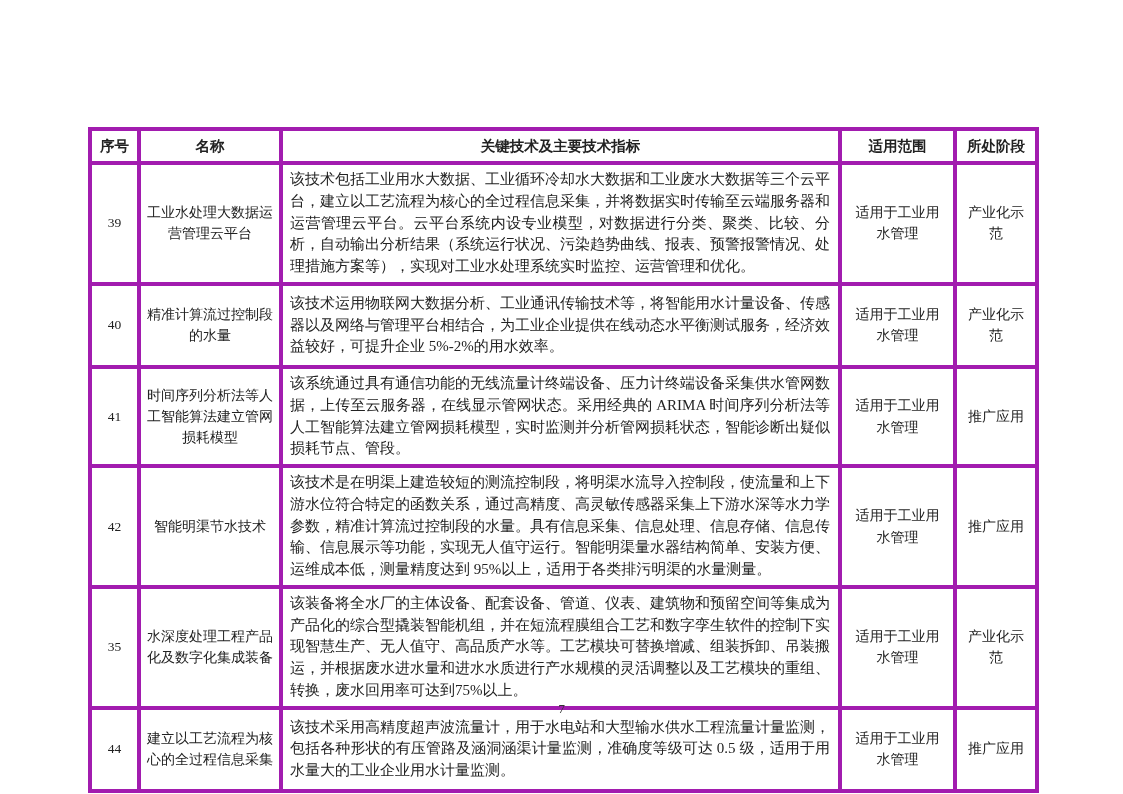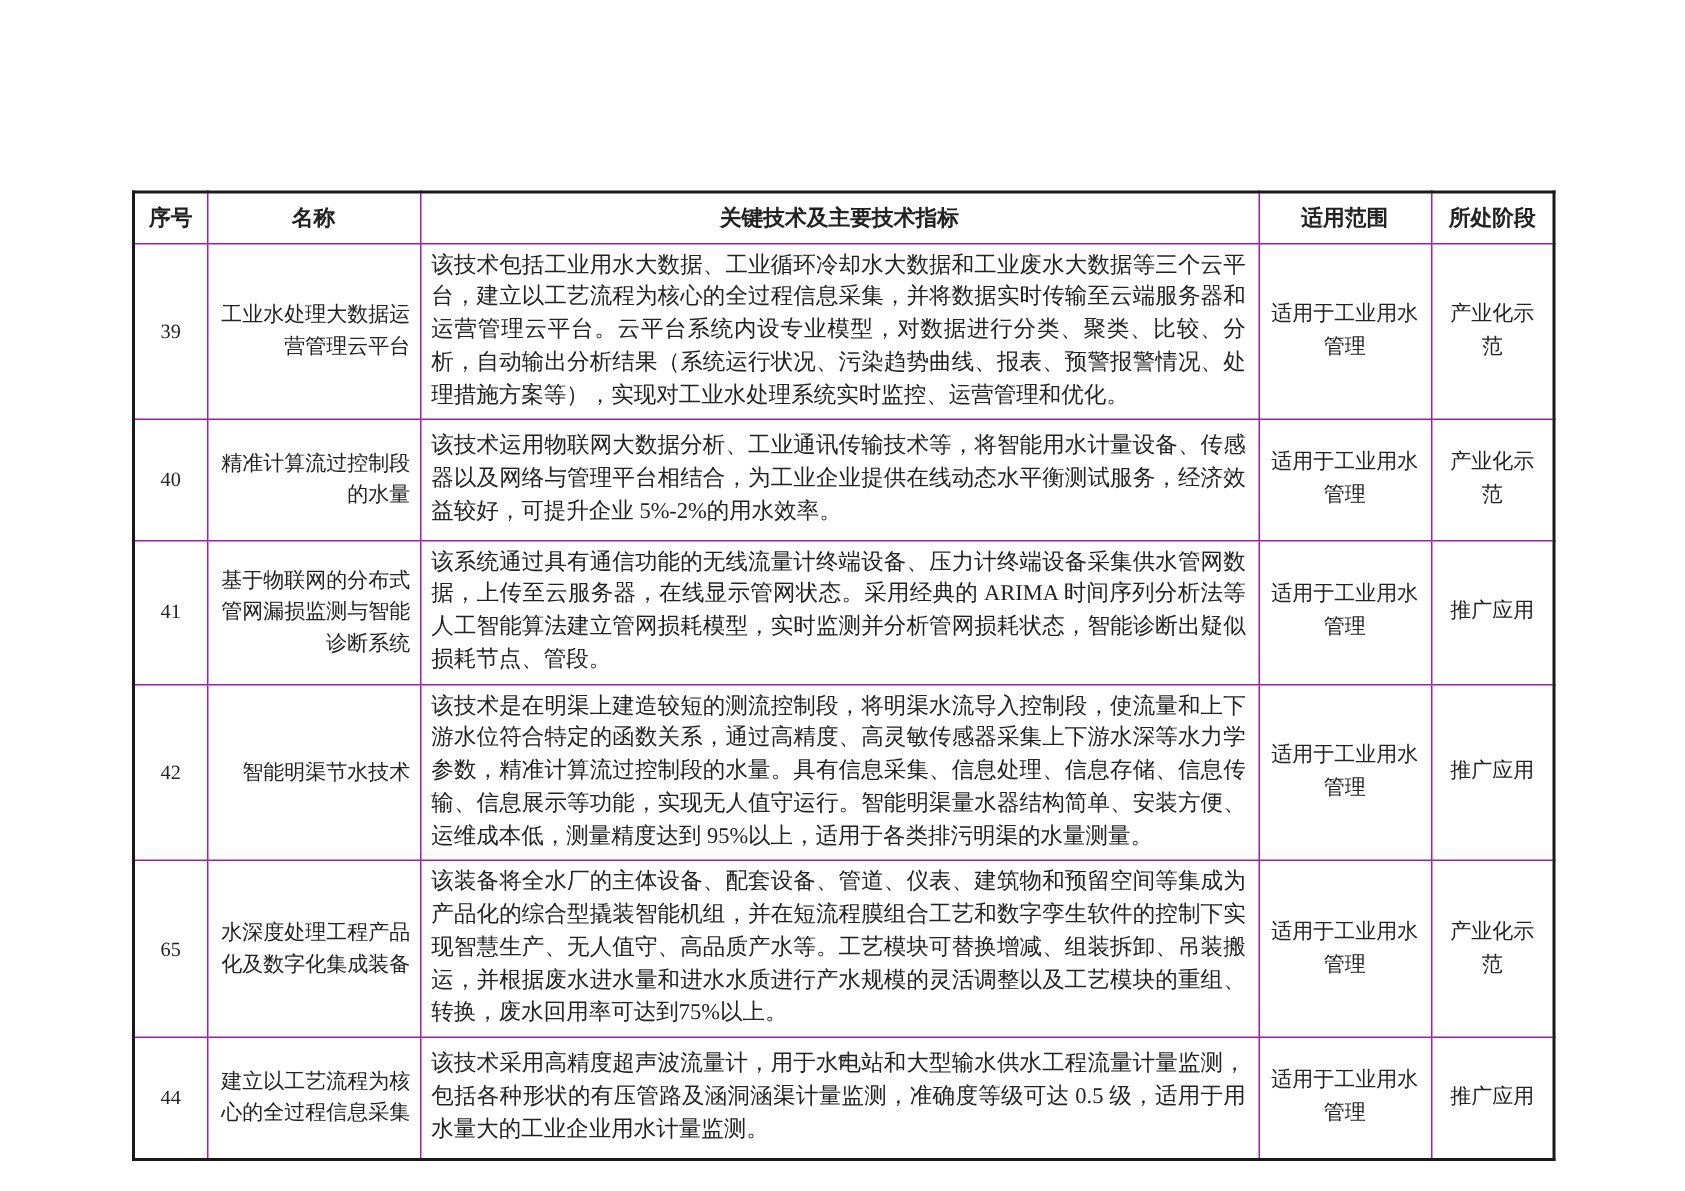--- a/index.html
+++ b/index.html
@@ -20,21 +20,21 @@
     position: absolute;
     left: 88px;
     top: 127px;
     width: 947px;
     border-collapse: collapse;
     table-layout: fixed;
     border: 2px solid #1a1a1a;
   }
   table.tech-table th,
   table.tech-table td {
-    border: 1px solid #a21caf;
+    border: 4px solid #a21caf;
     box-sizing: border-box;
     overflow: hidden;
     margin-top: 43px;
   }
   col.c-no    { width: 49px;  }
   col.c-name  { width: 142px; }
   col.c-desc  { width: 559px; }
   col.c-scope { width: 115px; }
   col.c-stage { width: 82px;  }
 
@@ -49,21 +49,21 @@
   td {
     font-size: 14px;
     vertical-align: middle;
   }
   td.col-no {
     text-align: center;
     font-size: 13.5px;
     padding: 2px;
   }
   td.col-name {
-    text-align: right;
+    text-align: center;
     line-height: 1.5;
     padding: 2px 6px;
   }
   td.col-desc {
     text-align: justify;
     text-justify: inter-ideograph;
     font-size: 15px;
     line-height: 1.45;
     padding: 4px 8px 4px 7px;
   }
@@ -124,36 +124,36 @@
     <tr>
       <td class="col-no">40</td>
       <td class="col-name">精准计算流过控制段的水量</td>
       <td class="col-desc">该技术运用物联网大数据分析、工业通讯传输技术等，将智能用水计量设备、传感器以及网络与管理平台相结合，为工业企业提供在线动态水平衡测试服务，经济效益较好，可提升企业 5%-2%的用水效率。</td>
       <td class="col-scope">适用于工业用水管理</td>
       <td class="col-stage">产业化示范</td>
     </tr>
 
     <tr>
       <td class="col-no">41</td>
-      <td class="col-name">基于物联网的分布式管网漏损监测与智能诊断系统</td>
+      <td class="col-name">时间序列分析法等人工智能算法建立管网损耗模型</td>
       <td class="col-desc">该系统通过具有通信功能的无线流量计终端设备、压力计终端设备采集供水管网数据，上传至云服务器，在线显示管网状态。采用经典的 ARIMA 时间序列分析法等人工智能算法建立管网损耗模型，实时监测并分析管网损耗状态，智能诊断出疑似损耗节点、管段。</td>
       <td class="col-scope">适用于工业用水管理</td>
       <td class="col-stage">推广应用</td>
     </tr>
 
     <tr>
       <td class="col-no">42</td>
       <td class="col-name">智能明渠节水技术</td>
       <td class="col-desc">该技术是在明渠上建造较短的测流控制段，将明渠水流导入控制段，使流量和上下游水位符合特定的函数关系，通过高精度、高灵敏传感器采集上下游水深等水力学参数，精准计算流过控制段的水量。具有信息采集、信息处理、信息存储、信息传输、信息展示等功能，实现无人值守运行。智能明渠量水器结构简单、安装方便、运维成本低，测量精度达到 95%以上，适用于各类排污明渠的水量测量。</td>
       <td class="col-scope">适用于工业用水管理</td>
       <td class="col-stage">推广应用</td>
     </tr>
 
     <tr>
-      <td class="col-no">65</td>
+      <td class="col-no">35</td>
       <td class="col-name">水深度处理工程产品化及数字化集成装备</td>
       <td class="col-desc">该装备将全水厂的主体设备、配套设备、管道、仪表、建筑物和预留空间等集成为产品化的综合型撬装智能机组，并在短流程膜组合工艺和数字孪生软件的控制下实现智慧生产、无人值守、高品质产水等。工艺模块可替换增减、组装拆卸、吊装搬运，并根据废水进水量和进水水质进行产水规模的灵活调整以及工艺模块的重组、转换，废水回用率可达到75%以上。</td>
       <td class="col-scope">适用于工业用水管理</td>
       <td class="col-stage">产业化示范</td>
     </tr>
 
     <tr>
       <td class="col-no">44</td>
       <td class="col-name">建立以工艺流程为核心的全过程信息采集</td>
       <td class="col-desc">该技术采用高精度超声波流量计，用于水电站和大型输水供水工程流量计量监测，包括各种形状的有压管路及涵洞涵渠计量监测，准确度等级可达 0.5 级，适用于用水量大的工业企业用水计量监测。</td>

